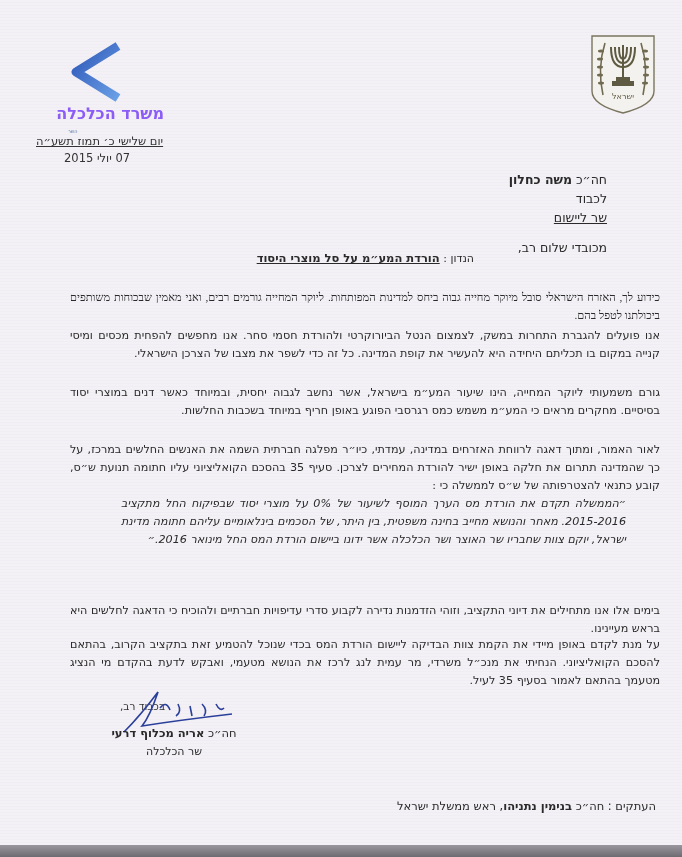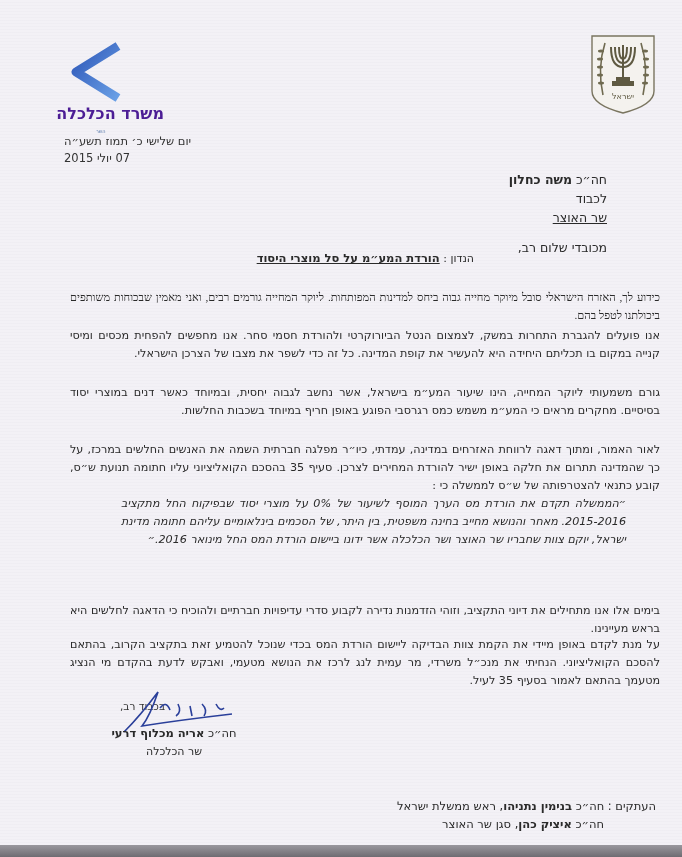--- a/index.html
+++ b/index.html
@@ -15,22 +15,22 @@
   }
   .bottom-shadow {
     position: absolute; left: 0; top: 845px; width: 682px; height: 12px;
     background: linear-gradient(180deg, #9a989e, #6e6c72);
   }
   .rtl { direction: rtl; text-align: right; }
   .abs { position: absolute; }
 
   
   .logo { left: 70px; top: 42px; width: 60px; height: 60px; }
-  .ministry-name { left: 52px; top: 104px; width: 112px; font-size: 16px; font-weight: bold; color: #4c1d95; text-align: right; direction: rtl; }
-  .hebrew-date { left: 64px; top: 134px; width: 150px; font-size: 11.5px; color: #333; direction: rtl; text-align: left; }
+  .ministry-name { left: 52px; top: 104px; width: 112px; font-size: 16px; font-weight: bold; color: #8b5cf6; text-align: right; direction: rtl; }
+  .hebrew-date { left: 36px; top: 134px; width: 150px; font-size: 11.5px; color: #333; direction: rtl; text-align: left; text-decoration: underline; }
   .hebrew-date .tiny { position: absolute; left: 32px; top: -6px; font-size: 5px; color: #5577aa; }
   .greg-date { left: 64px; top: 151px; font-size: 11.5px; color: #333; direction: rtl; }
 
   
   .emblem { left: 589px; top: 33px; width: 68px; height: 82px; }
 
   
   .addr { right: 75px; top: 170px; width: 200px; font-size: 12.5px; line-height: 19px; }
   .addr .bold { font-weight: bold; }
   .addr .ul { text-decoration: underline; }
@@ -114,21 +114,21 @@
   <rect x="23" y="48" width="22" height="5" fill="#5f5a42"></rect>
   <text x="34" y="66" font-size="8" text-anchor="middle" fill="#5f5a42" font-family="DejaVu Sans, sans-serif">ישראל</text>
 </svg>
 
 <div class="abs addr rtl">
   <div>
     <span>חה״כ</span>
     <span class="bold">משה כחלון</span>
   </div>
   <div>לכבוד</div>
-  <div><span class="ul">שר האוצר</span></div>
+  <div><span class="ul">שר ליישום</span></div>
 </div>
 
 <div class="abs salute rtl">מכובדי שלום רב,</div>
 <div class="abs subject rtl">
   <span>הנדון :</span>
   <span class="subj-text">הורדת המע״מ על סל מוצרי היסוד</span>
 </div>
 
 <div class="abs para p1">כידוע לך, האזרח הישראלי סובל מיוקר מחייה גבוה ביחס למדינות המפותחות. ליוקר המחייה גורמים רבים, ואני מאמין שבכוחות משותפים ביכולתנו לטפל בהם.</div>
 <div class="abs para p2">אנו פועלים להגברת התחרות במשק, לצמצום הנטל הביורוקרטי ולהורדת חסמי סחר. אנו מחפשים להפחית מכסים ומיסי קנייה במקום בו תכליתם היחידה היא להעשיר את קופת המדינה. כל זה כדי לשפר את מצבו של הצרכן הישראלי.</div>
@@ -148,19 +148,15 @@
   <span class="bold">אריה מכלוף דרעי</span>
 </div>
 <div class="abs signer-title">שר הכלכלה</div>
 
 <div class="abs cc">
   <div>
     <span>העתקים :</span>
     <span>חה״כ</span>
     <span class="bold">בנימין נתניהו</span><span>, ראש ממשלת ישראל</span>
   </div>
-  <div class="indent">
-    <span>חה״כ</span>
-    <span class="bold">איציק כהן</span><span>, סגן שר האוצר</span>
-  </div>
 </div>
 
 <div class="bottom-shadow"></div>
 
 </body></html>

